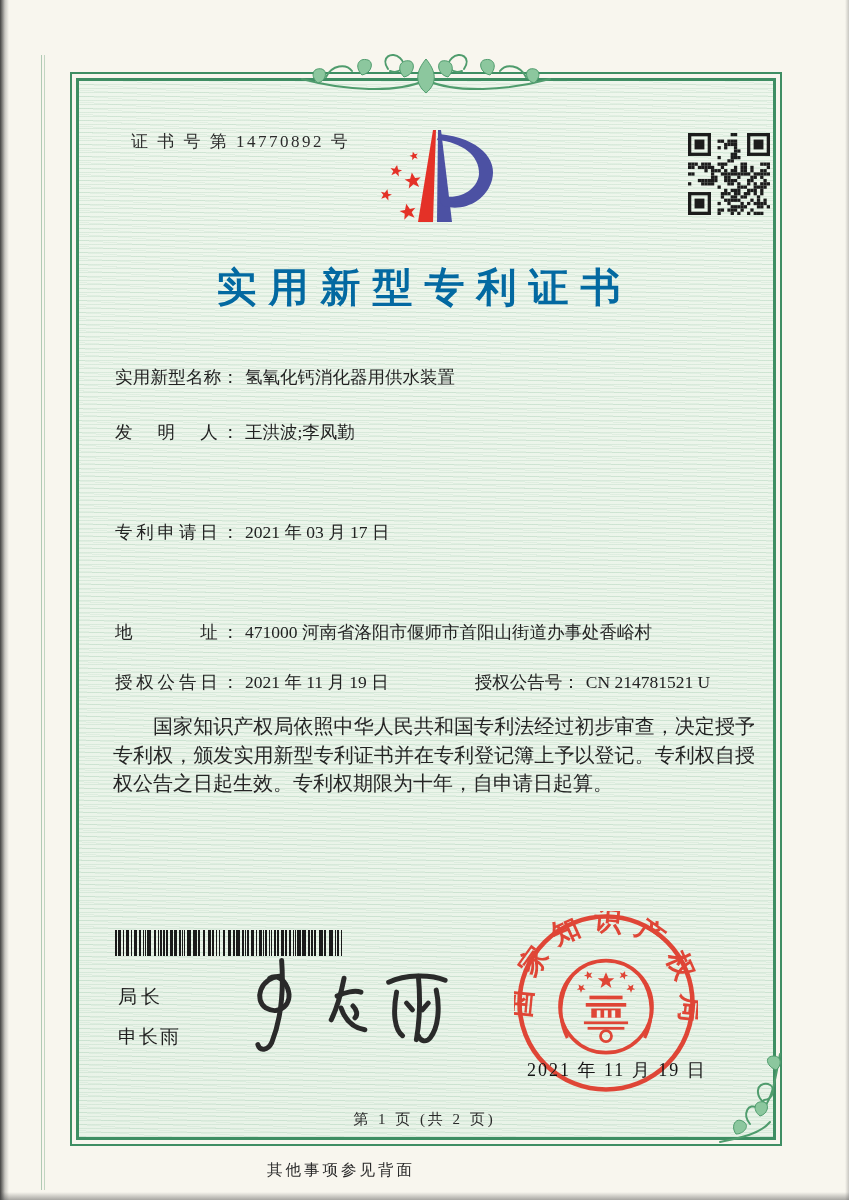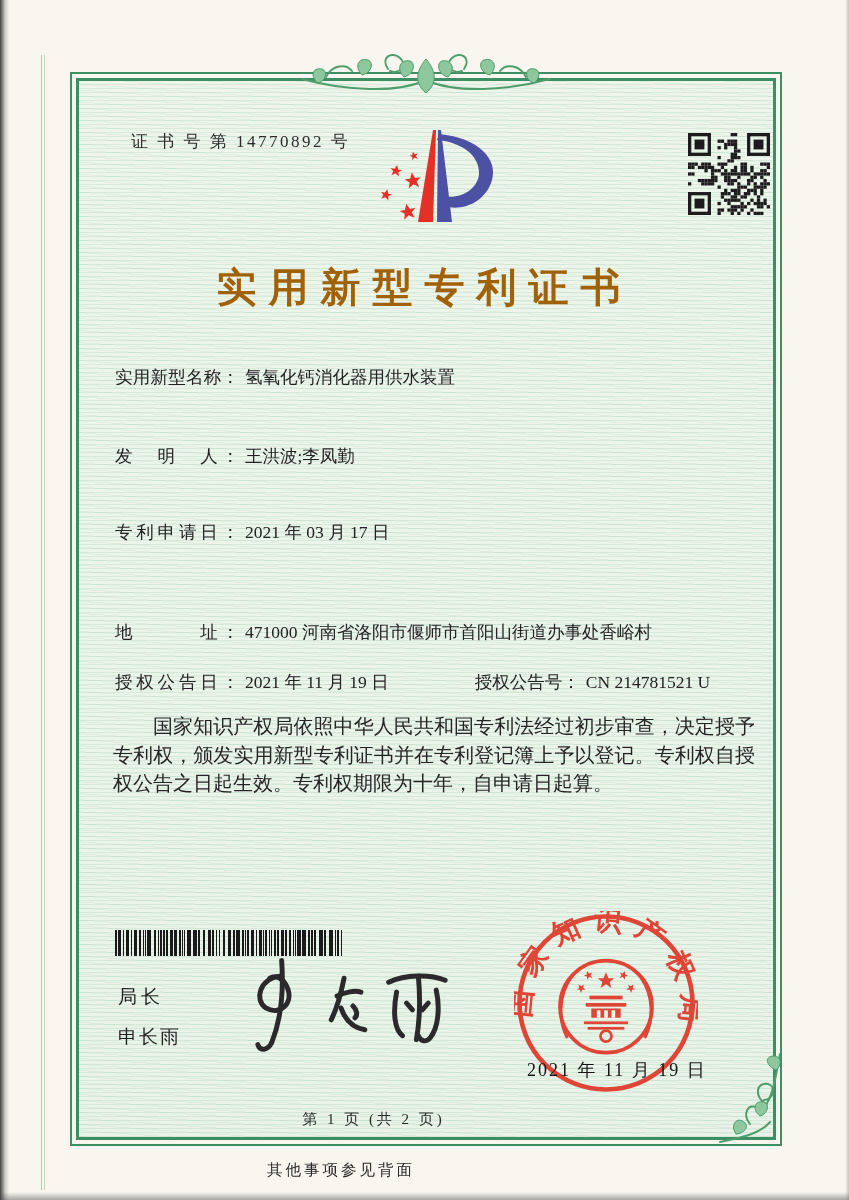--- a/index.html
+++ b/index.html
@@ -26,40 +26,40 @@
                    repeating-linear-gradient(0deg, rgba(110,175,135,.16) 0 1px, transparent 1px 4px),
                    repeating-linear-gradient(4deg, rgba(110,175,135,.10) 0 1px, transparent 1px 6px),
                    linear-gradient(#eef6ec,#e9f3e8); }
 
   .cert-no { position:absolute; left:131px; top:130px; font-size:17px; letter-spacing:2.5px; color:#2b2b2b; }
 
   .logo-box { position:absolute; left:340px; top:122px; width:170px; height:120px; }
   .qr-box   { position:absolute; left:688px; top:133px; width:82px; height:82px; }
 
   .title { position:absolute; left:0; top:260px; width:849px; text-align:center;
-           font-size:40px; font-weight:bold; letter-spacing:12px; color:#a16207; }
+           font-size:40px; font-weight:bold; letter-spacing:12px; color:#0369a1; }
   .frow { position:absolute; left:115px; width:645px; font-size:17.5px; white-space:nowrap; }
   .flabel { display:inline-block; width:124px; text-align:justify; text-align-last:justify; color:#222; }
   .fvalue { margin-left:6px; color:#222; }
   .flabel2 { margin-left:86px; color:#222; }
 
   .body-text { position:absolute; left:113px; top:712px; width:642px;
                font-size:20px; line-height:28.5px; text-align:justify; color:#242424; }
   .body-text p { text-indent:2em; }
 
   .barcode { position:absolute; left:115px; top:930px; width:230px; height:26px; }
 
   .signer-title { position:absolute; left:118px; top:984px;  font-size:19px; letter-spacing:4px; }
   .signer-name  { position:absolute; left:118px; top:1024px; font-size:19px; letter-spacing:2px; }
   .signature    { position:absolute; left:242px; top:948px; width:218px; height:112px; }
 
   .seal { position:absolute; left:514px; top:911px; width:184px; height:184px; opacity:.9; }
   .seal-date { position:absolute; left:527px; top:1058px; font-size:18px; letter-spacing:2px; color:#151515; }
 
-  .page-info { position:absolute; left:0; top:1110px; width:747px; text-align:center;
+  .page-info { position:absolute; left:0; top:1110px; width:849px; text-align:center;
                font-size:15px; letter-spacing:3px; color:#2a2a2a; }
   .back-note { position:absolute; left:0; top:1160px; width:682px; text-align:center;
                font-size:15.5px; letter-spacing:3px; color:#2a2a2a; }
 
   .flourish-top { position:absolute; left:296px; top:49px; width:260px; height:48px; }
   .flourish-corner { position:absolute; left:716px; top:1050px; width:78px; height:98px; }
 </style>
 </head>
 <body>
 
@@ -320,21 +320,21 @@
       <rect x="20" y="24" width="1" height="1" fill="#1c1c1c"></rect>
       <rect x="21" y="24" width="1" height="1" fill="#1c1c1c"></rect>
       <rect x="22" y="24" width="1" height="1" fill="#1c1c1c"></rect>
     </svg>
 
   <div class="title">实用新型专利证书</div>
 
   <div class="frow" style="top:365px">
     <span class="flabel">实用新型名称：</span><span class="fvalue">氢氧化钙消化器用供水装置</span>
   </div>
-  <div class="frow" style="top:444px">
+  <div class="frow" style="top:420px">
     <span class="flabel">发　明　人：</span><span class="fvalue">王洪波;李凤勤</span>
   </div>
   <div class="frow" style="top:520px">
     <span class="flabel">专利申请日：</span><span class="fvalue">2021 年 03 月 17 日</span>
   </div>
   <div class="frow" style="top:620px">
     <span class="flabel">地　　　址：</span><span class="fvalue">471000 河南省洛阳市偃师市首阳山街道办事处香峪村</span>
   </div>
   <div class="frow" style="top:670px">
     <span class="flabel">授权公告日：</span><span class="fvalue">2021 年 11 月 19 日</span><span class="flabel2">授权公告号：</span><span class="fvalue">CN 214781521 U</span>

